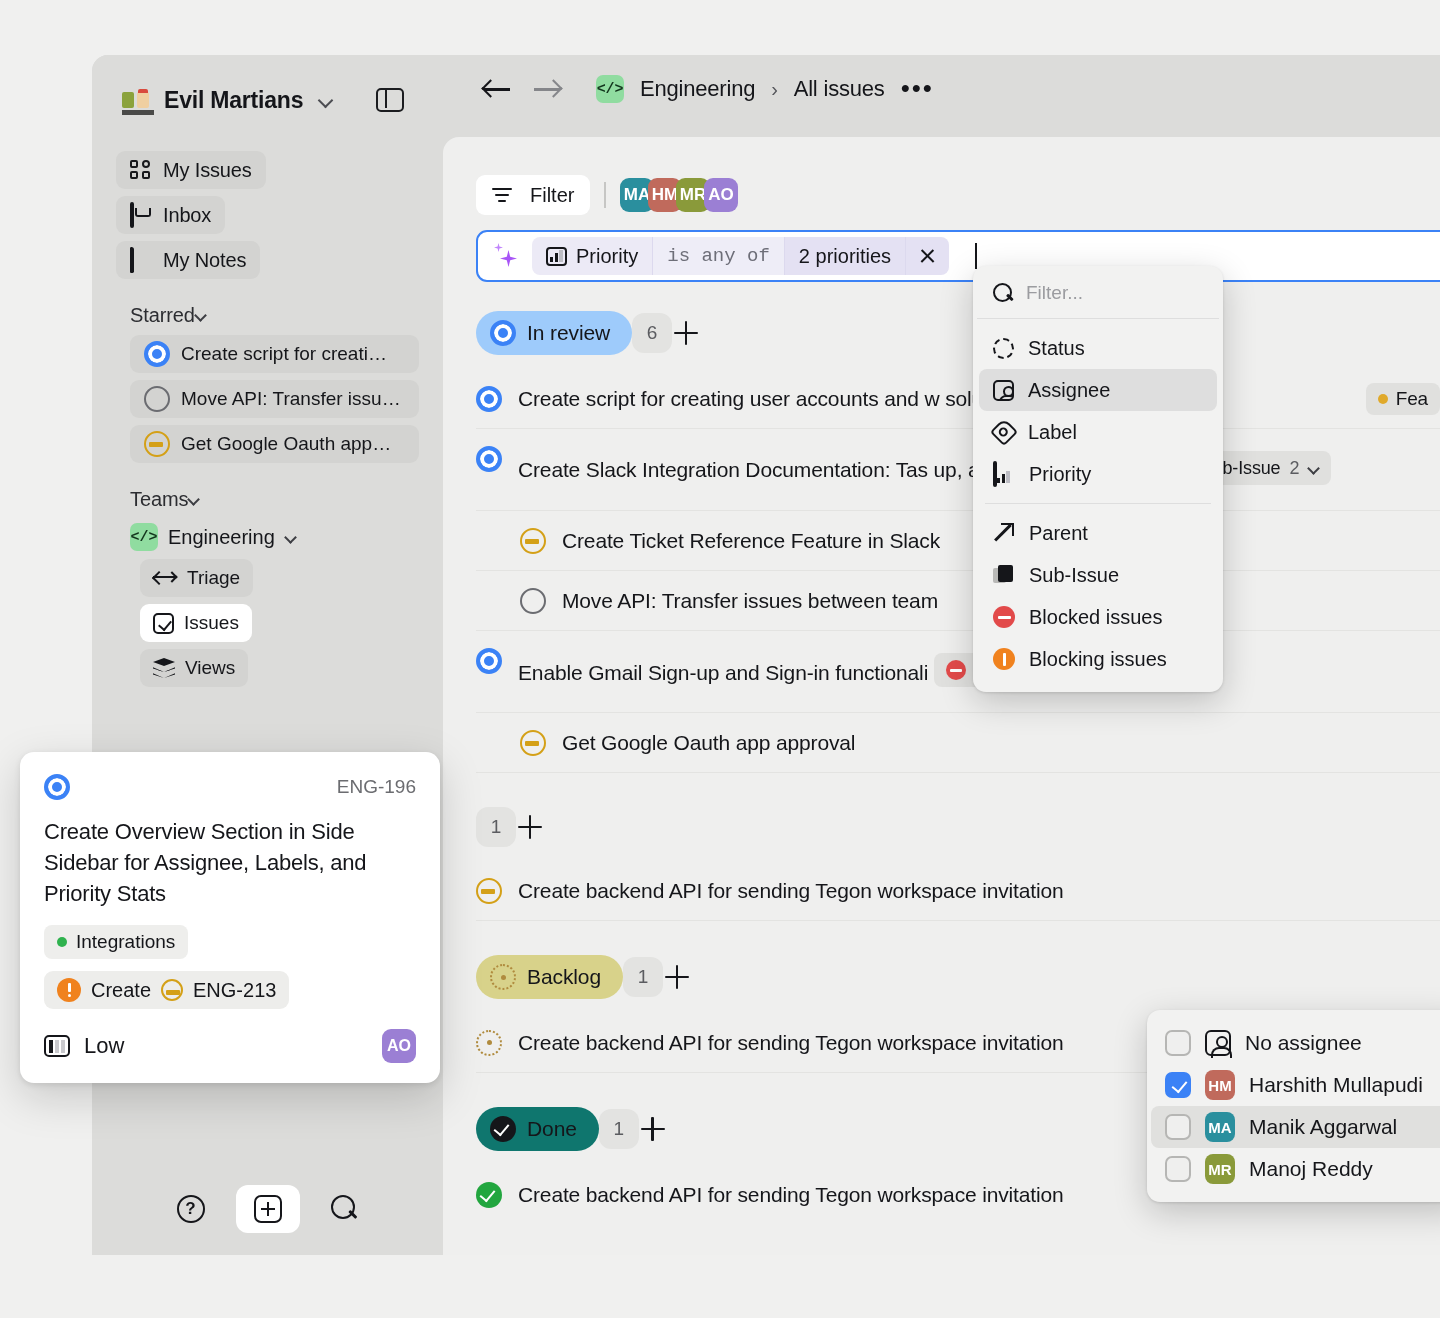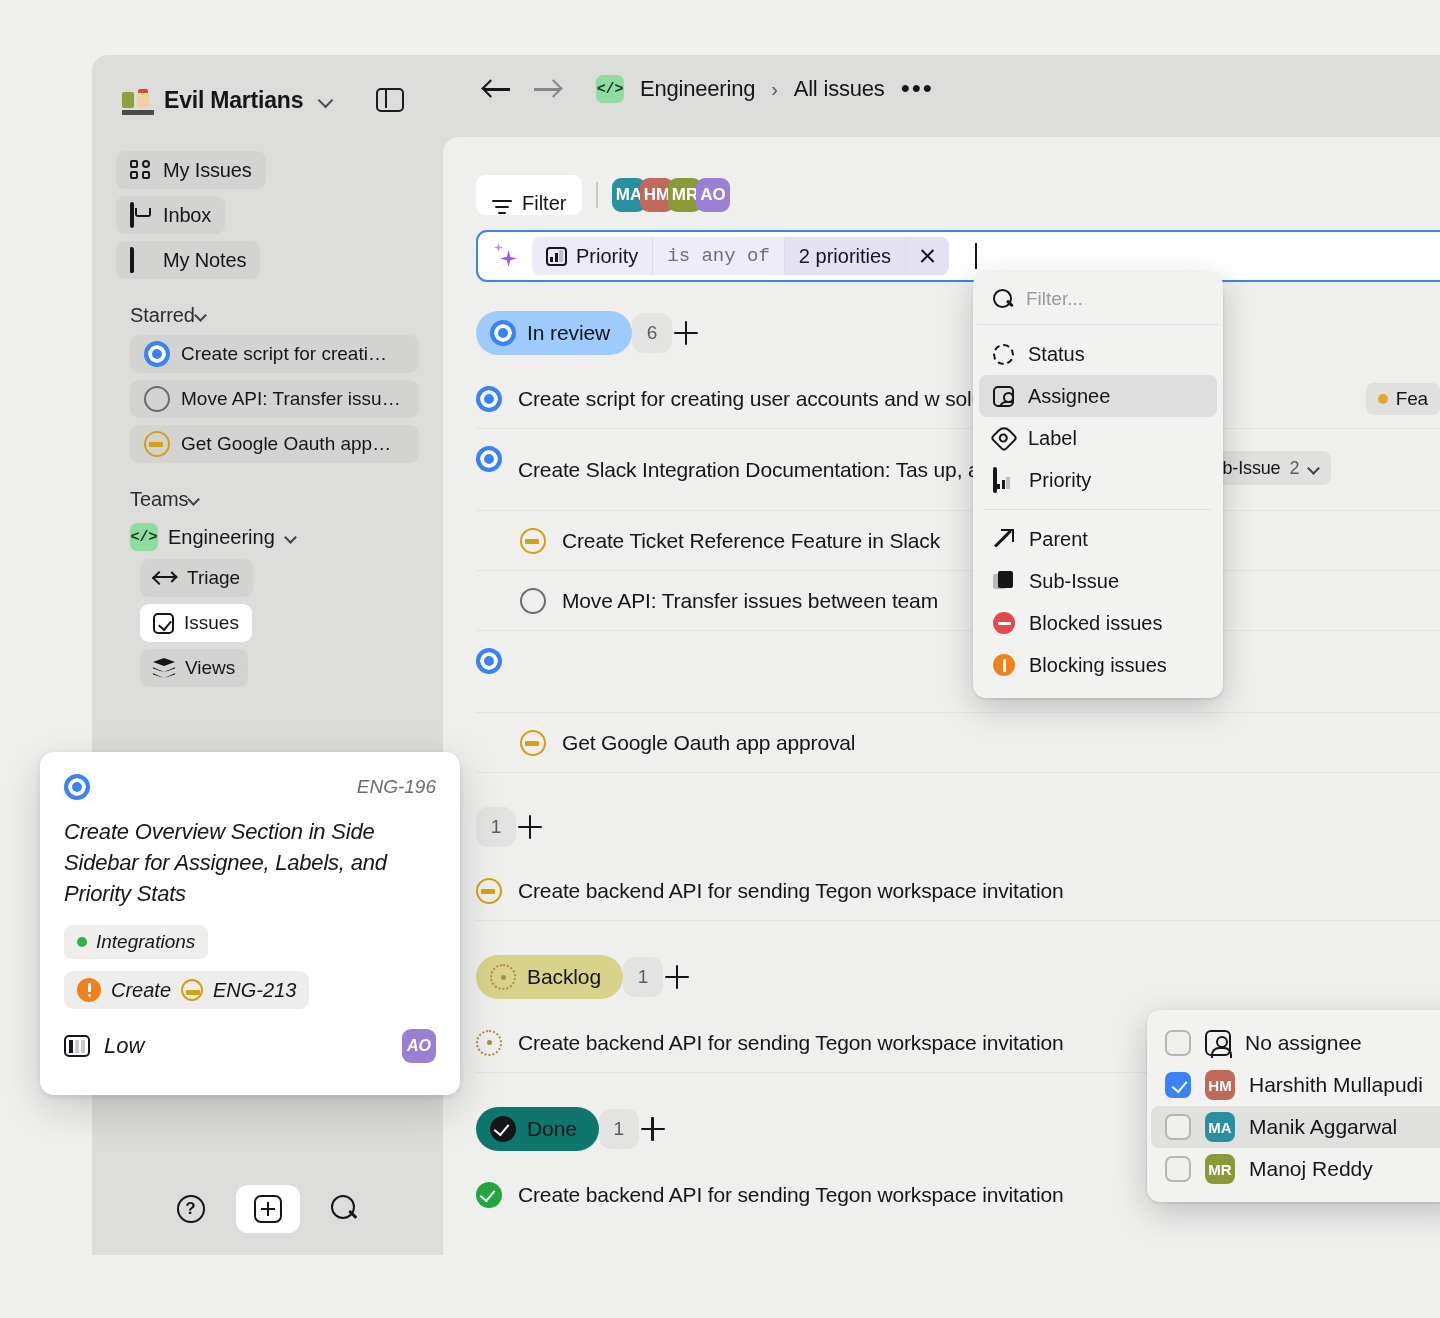--- a/index.html
+++ b/index.html
@@ -159,21 +159,21 @@
   }
   .crumb-sep { color:#55565b; font-size:20px; }
   .dots { letter-spacing: 2px; font-size: 26px; color:#15161a; line-height: .6; }
 
   
   .filter-row {
     position:absolute; left: 476px; top: 175px;
     display:flex; align-items:center; gap: 0;
   }
   .filter-btn {
-    display:flex; align-items:flex-end; gap:10px;
+    display:flex; align-items:center; gap:18px;
     height: 40px; padding: 0 16px; border-radius: 9px; background:#fff;
     font-size: 20px; color:#15161a;
   }
   .ic-filter { width:20px; height:16px; position:relative; }
   .ic-filter i { position:absolute; left:0; height:2.4px; background:#15161a; border-radius:1px; }
   .ic-filter i:nth-child(1){ top:1px; width:20px; }
   .ic-filter i:nth-child(2){ top:7px; width:14px; left:3px; }
   .ic-filter i:nth-child(3){ top:13px; width:8px; left:6px; }
 
   .vsep { width:1.5px; height: 26px; background:#c6c6c4; margin: 0 14px; }
@@ -294,21 +294,21 @@
 
   .lbl-chip {
     display:inline-flex; align-items:center; gap: 8px;
     height: 32px; padding: 0 12px; border-radius: 8px; background:#e0e0de;
     font-size: 19px; color:#15161a;
   }
   .lbl-dot { width: 10px; height: 10px; border-radius: 50%; background:#e0a92b; }
 
   
   .menu {
-    position: absolute; left: 973px; top: 272px; width: 250px;
+    position: absolute; left: 973px; top: 266px; width: 250px;
     background:#f2f2f1; border-radius: 13px;
     box-shadow: 0 10px 34px rgba(0,0,0,.20), 0 1px 3px rgba(0,0,0,.12);
     padding: 10px 0 12px 0;
   }
   .menu-search {
     display:flex; align-items:center; gap: 12px; padding: 6px 16px 14px 16px;
     border-bottom: 1px solid #dedede; margin: 0 4px 8px 4px;
   }
   .menu-search .txt { font-size: 19px; color:#9b9ca0; }
   .ic-search { width: 21px; height: 21px; position: relative; flex:0 0 auto; }
@@ -412,24 +412,23 @@
     content:""; position:absolute; left: 8.5px; top: 4px; width: 8px; height: 8px;
     border: 2.2px solid #15161a; border-radius: 50%;
   }
   .am-noassign::after {
     content:""; position:absolute; left: 4px; top: 15px; width: 17px; height: 9px;
     border: 2.2px solid #15161a; border-radius: 8px 8px 0 0; border-bottom: none;
   }
 
   
   .preview-card {
-    position: absolute; left: 40px; top: 752px; width: 420px;
-    background:#fff; border-radius: 14px; padding: 22px 24px 32px 24px;
+    position: absolute; left: 20px; top: 752px; width: 420px;
+    background:#fff; border-radius: 14px; padding: 22px 24px 20px 24px;
     box-shadow: 0 14px 44px rgba(0,0,0,.17), 0 2px 6px rgba(0,0,0,.10);
-    font-style: italic;
   }
   .pc-top { display:flex; align-items:center; justify-content:space-between; }
   .pc-id { font-size: 19px; color:#6b6c70; }
   .pc-title {
     margin-top: 16px; font-size: 22px; line-height: 31px; color:#15161a; letter-spacing:-.2px;
   }
   .pc-chip {
     display:inline-flex; align-items:center; gap: 9px; margin-top: 16px;
     height: 34px; padding: 0 13px; border-radius: 8px; background:#eeeeec;
     font-size: 19px; color:#15161a;
@@ -723,20 +722,28 @@
       <span class="title">Create Ticket Reference Feature in Slack</span>
     </div>
 
     <div class="issue-row indent">
       <span class="stat todo"></span>
       <span class="title">Move API: Transfer issues between team</span>
     </div>
 
     <div class="issue-row tall">
       <span class="stat review" style="margin-top:3px"></span>
+      <div>
+        <span class="title">Enable Gmail Sign-up and Sign-in functionali</span>
+        <div class="subpill">
+          <span class="ic-block"></span>
+          <span>Blocked by</span>
+          <span class="small-chev"></span>
+        </div>
+      </div>
     </div>
 
     <div class="issue-row indent">
       <span class="stat prog"></span>
       <span class="title">Get Google Oauth app approval</span>
     </div>
 
     <div class="group-head" style="margin-top:28px">
       <span class="gcount">1</span>
       <span class="plus"></span>

